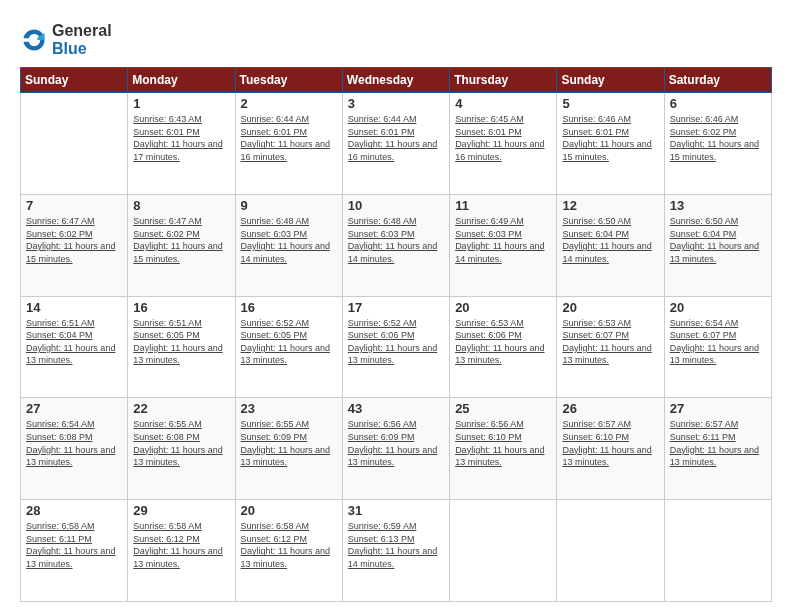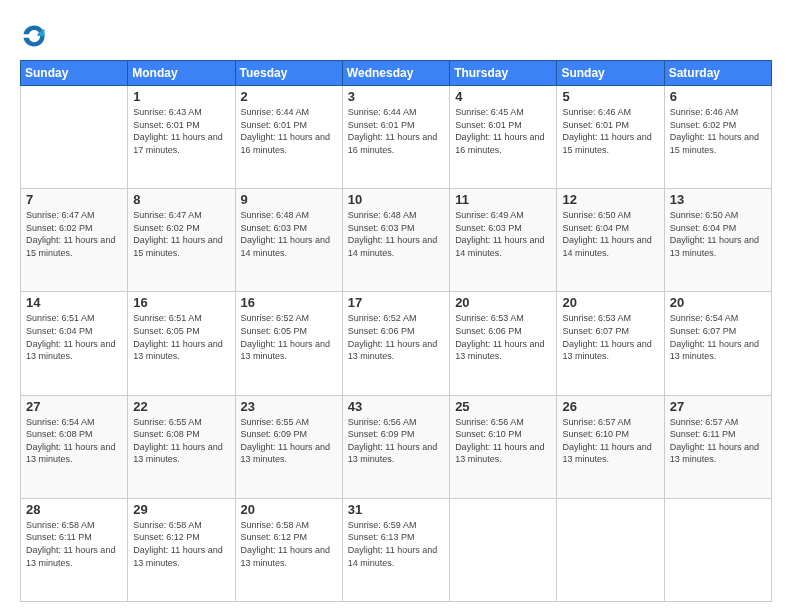--- a/index.html
+++ b/index.html
@@ -62,21 +62,21 @@
       color: #555;
     }
     .calendar {
       flex: 1;
       border: 1px solid #ccc;
       border-collapse: collapse;
       width: 100%;
       table-layout: fixed;
     }
     .calendar th {
-      background-color: #3b82f6;
+      background-color: #7f1d1d;
       color: #fff;
       font-size: 12px;
       font-weight: bold;
       padding: 5px 4px;
       text-align: left;
       border: 1px solid #1a5a9a;
     }
     .calendar td {
       border: 1px solid #ccc;
       vertical-align: top;
@@ -89,38 +89,43 @@
       font-size: 13px;
       font-weight: bold;
       color: #333;
       display: block;
       margin-bottom: 2px;
     }
     .cell-info {
       font-size: 9px;
       line-height: 1.4;
       color: #444;
+      text-decoration: underline;
     }
     .week-row td {
       background: #fff;
     }
     .week-row:nth-child(even) td {
       background: #f9f9f9;
     }
   </style>
 </head>
 <body>
 
 <div class="page">
   <div class="header">
     <div class="logo">
       <svg class="logo-icon" viewBox="0 0 32 32">
         <path d="M16 4 C10 4 5 8 4 14 L10 14 C11 11 13 9 16 9 C20 9 23 12 23 16 C23 20 20 23 16 23 C13 23 11 21 10 18 L4 18 C5 24 10 28 16 28 C23 28 28 23 28 16 C28 9 23 4 16 4 Z" fill="#1a6faf"></path>
         <path d="M20 13 L28 8 L28 16 L20 16 Z" fill="#2a9fd6"></path>
       </svg>
+      <div class="logo-text">
+        <span class="logo-general">General</span>
+        <span class="logo-blue">Blue</span>
+      </div>
     </div>
   </div>
 
   <table class="calendar">
     <thead>
       <tr>
       <th>Sunday</th>
           <th>Monday</th>
           <th>Tuesday</th>
           <th>Wednesday</th>

